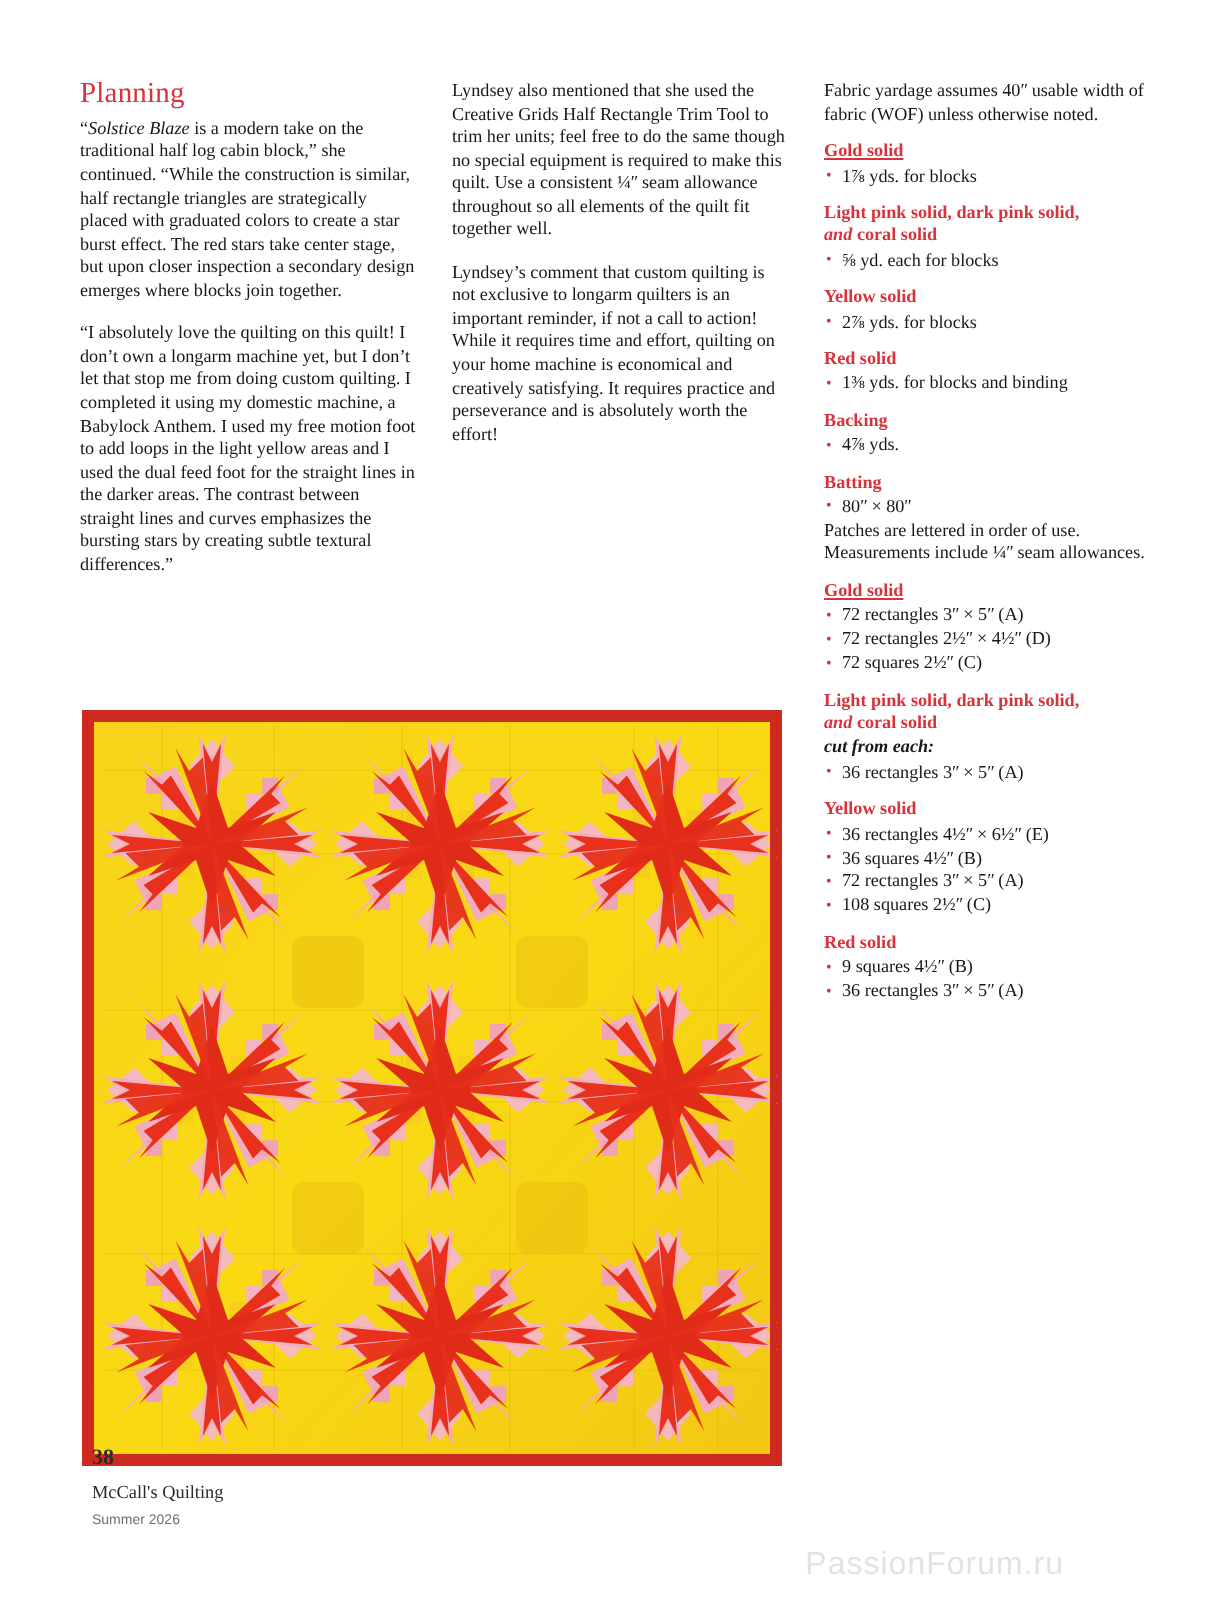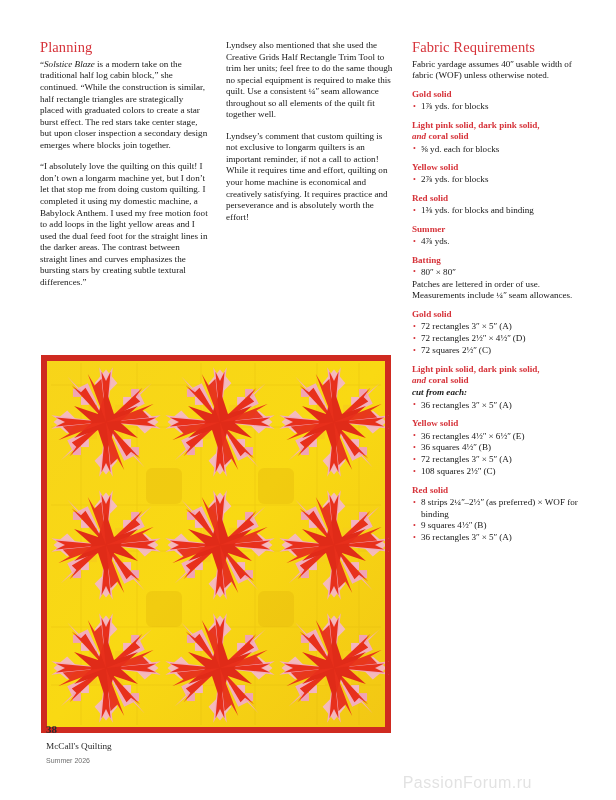--- a/index.html
+++ b/index.html
@@ -62,21 +62,21 @@
     margin: 0 0 7px 0;
     color: #171717;
   }
   .fabric-label {
     font-size: 9.1px;
     line-height: 11.4px;
     font-weight: bold;
     color: #d6333a;
     margin: 7px 0 1px 0;
   }
-  .fabric-label.first { margin-top: 5px; }
+  .fabric-label.first { margin-top: 5px; text-decoration: underline; }
   .fabric-label .ital { font-style: italic; font-weight: bold; }
 
   ul.items {
     list-style: none;
     margin: 0 0 0 0;
     padding: 0;
   }
   ul.items li {
     font-size: 9.1px;
     line-height: 11.4px;
@@ -176,21 +176,20 @@
       <p class="body">“I absolutely love the quilting on this quilt! I don’t own a longarm machine yet, but I don’t let that stop me from doing custom quilting. I completed it using my domestic machine, a Babylock Anthem. I used my free motion foot to add loops in the light yellow areas and I used the dual feed foot for the straight lines in the darker areas. The contrast between straight lines and curves emphasizes the bursting stars by creating subtle textural differences.”</p>
     </div>
 
     <div class="col col-2">
       <p class="body">Lyndsey also mentioned that she used the Creative Grids Half Rectangle Trim Tool to trim her units; feel free to do the same though no special equipment is required to make this quilt. Use a consistent ¼ʺ seam allowance throughout so all elements of the quilt fit together well.</p>
       <p class="body">Lyndsey’s comment that custom quilting is not exclusive to longarm quilters is an important reminder, if not a call to action! While it requires time and effort, quilting on your home machine is economical and creatively satisfying. It requires practice and perseverance and is absolutely worth the effort!</p>
     </div>
 
     <div class="col col-3">
 
-      <h2 class="section-head">Fabric Requirements</h2>
       <p class="intro">Fabric yardage assumes 40ʺ usable width of fabric (WOF) unless otherwise noted.</p>
 
       <div class="fabric-label first">Gold solid</div>
       <ul class="items">
         <li>1⅞ yds. for blocks</li>
       </ul>
 
       <div class="fabric-label"><span>Light pink solid, dark pink solid,</span><br><span class="ital">and</span> <span>coral solid</span></div>
       <ul class="items">
         <li>⅝ yd. each for blocks</li>
@@ -199,21 +198,21 @@
       <div class="fabric-label">Yellow solid</div>
       <ul class="items">
         <li>2⅞ yds. for blocks</li>
       </ul>
 
       <div class="fabric-label">Red solid</div>
       <ul class="items">
         <li>1⅜ yds. for blocks and binding</li>
       </ul>
 
-      <div class="fabric-label">Summer</div>
+      <div class="fabric-label">Backing</div>
       <ul class="items">
         <li>4⅞ yds.</li>
       </ul>
 
       <div class="fabric-label">Batting</div>
       <ul class="items">
         <li>80ʺ × 80ʺ</li>
       </ul>
 
 
@@ -235,21 +234,20 @@
       <div class="fabric-label">Yellow solid</div>
       <ul class="items">
         <li>36 rectangles 4½ʺ × 6½ʺ (E)</li>
         <li>36 squares 4½ʺ (B)</li>
         <li>72 rectangles 3ʺ × 5ʺ (A)</li>
         <li>108 squares 2½ʺ (C)</li>
       </ul>
 
       <div class="fabric-label">Red solid</div>
       <ul class="items">
-        <li>8 strips 2¼ʺ–2½ʺ (as preferred) × WOF for binding</li>
         <li>9 squares 4½ʺ (B)</li>
         <li>36 rectangles 3ʺ × 5ʺ (A)</li>
       </ul>
 
     </div>
   </div>
 
   <div class="quilt-wrap">
     <svg width="350" height="378" viewBox="0 0 350 378" xmlns="http://www.w3.org/2000/svg">
       <defs>

